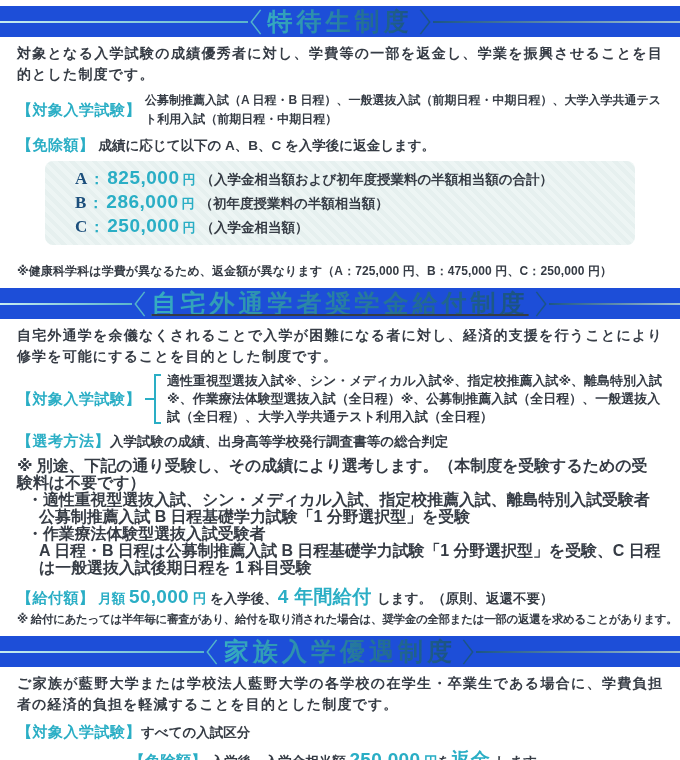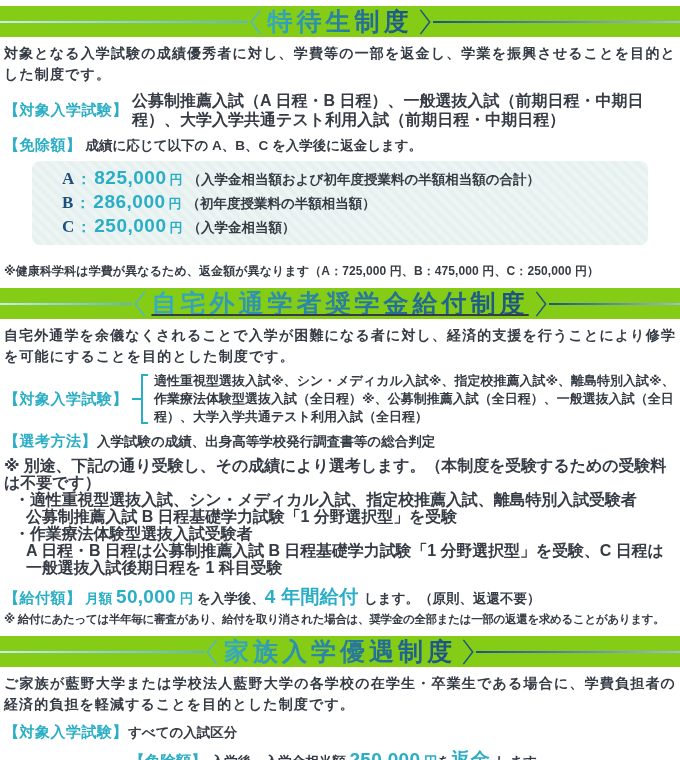--- a/index.html
+++ b/index.html
@@ -5,46 +5,46 @@
   * { margin:0; padding:0; box-sizing:border-box; }
   html,body { width:680px; height:760px; }
   body {
     background:#ffffff;
     font-family:"Liberation Sans","DejaVu Sans",sans-serif;
     font-weight:700;
     color:#363c45;
     overflow:hidden;
   }
   
-  .band { height:31px; display:flex; align-items:center; background:#84cc16; }
+  .band { height:31px; display:flex; align-items:center; background:#1d4ed8; }
   .band-1 { margin-top:6px; }
   .band-2 { margin-top:8px;text-decoration:underline; }
   .band-3 { margin-top:9px; }
   .tline { height:2px; flex:1 1 auto; }
   .tline-l { background:linear-gradient(90deg,#c8ecf0,#5ab4cb); }
   .tline-r { background:linear-gradient(90deg,#1c5585,#9dc0d4); }
   .chev { width:15px; height:28px; flex:0 0 auto; }
   .chev polyline { fill:none; stroke-width:1.6; }
   .chev-l polyline { stroke:#53b4ca; }
   .chev-r polyline { stroke:#1c5585; }
   .btitle {
     font-family:"Liberation Serif","DejaVu Serif",serif;
     font-size:25px; font-weight:700; letter-spacing:4px; white-space:nowrap;
     padding:0 5px;
     background:linear-gradient(90deg,#36aec3,#1a4f7f);
     -webkit-background-clip:text; background-clip:text;
     color:transparent; -webkit-text-fill-color:transparent;
   }
   
-  .content { padding:0 4px; }
+  .content { padding:0 17px; }
   .intro { margin-top:6px; font-size:14px; line-height:21px; letter-spacing:1.1px; text-align:justify; }
   .lbl { color:#2aaec5; font-size:15px; letter-spacing:.5px; white-space:nowrap; }
   .row-flex { display:flex; align-items:center; }
   .row-flex .lbl { flex:0 0 128px; }
-  .val { flex:1 1 auto; font-size:16px; line-height:19px; }
+  .val { flex:1 1 auto; font-size:12px; line-height:19px; }
   .inline-row { margin-top:7px; font-size:13.5px; }
   .inline-row .lbl { margin-right:4px; }
   .exam1 { margin-top:6px; }
   
   .amount-box {
     margin:6px 28px 0 28px; border-radius:8px; padding:6px 10px 6px 30px;
     background:repeating-linear-gradient(45deg,#edf5f4 0 4px,#e6f0ef 4px 8px);
   }
   .amount-row { display:flex; align-items:baseline; line-height:22px; }
   .grade { font-family:"Liberation Serif","DejaVu Serif",serif; font-size:17px; color:#1c4f7c; }

